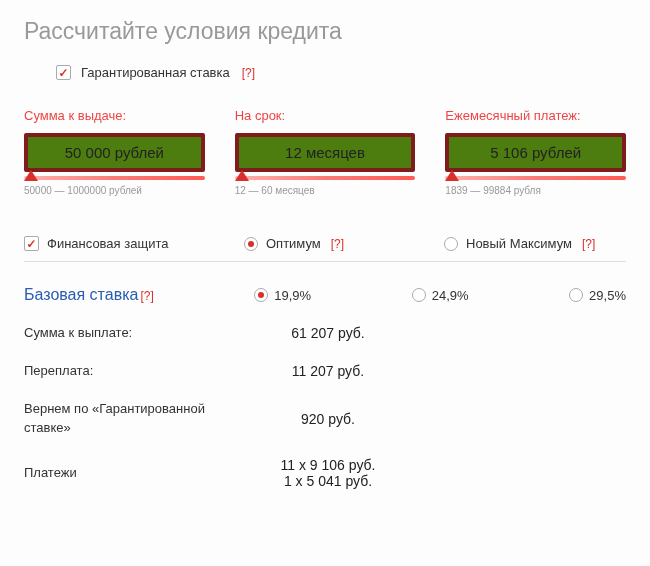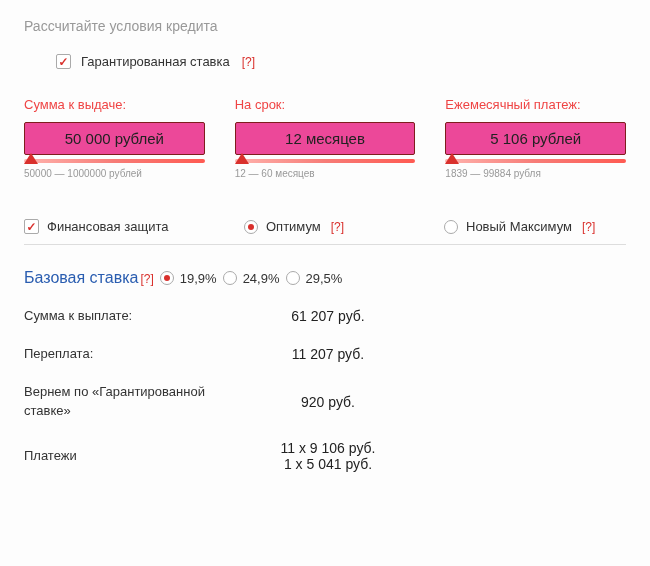--- a/index.html
+++ b/index.html
@@ -7,21 +7,21 @@
     font-family: Arial, Helvetica, sans-serif;
     background: #fdfdfd;
     width: 650px;
     height: 566px;
     padding: 18px 24px;
     color: #333;
     font-size: 13px;
   }
   .title {
     color: #999;
-    font-size: 14px;
+    font-size: 23px;
     font-weight: normal;
     margin-bottom: 20px;
   }
   .checkbox-row {
     display: flex;
     align-items: center;
     gap: 10px;
     margin-bottom: 28px;
     margin-left: 32px;
   }
@@ -56,22 +56,22 @@
   .slider-col {
     flex: 1;
     min-width: 0;
   }
   .slider-label {
     font-size: 13px;
     color: #ef4444;
     margin-bottom: 10px;
   }
   .slider-box {
-    border: 1px solid #7f1d1d;
-    background: #ec4899;
+    border: 4px solid #7f1d1d;
+    background: #4d7c0f;
     text-align: center;
     padding: 7px 4px;
     font-size: 15px;
     color: #222;
     border-radius: 2px;
   }
   .slider-track {
     position: relative;
     height: 14px;
     margin-top: -1px;
@@ -132,20 +132,21 @@
     width: 6px;
     height: 6px;
     background: #d9302c;
     border-radius: 50%;
   }
   .rate-section {
     display: flex;
     align-items: center;
     gap: 6px;
     margin-bottom: 20px;
+    justify-content: space-between;
   }
   .rate-title {
     color: #2a5db0;
     font-size: 16px;
   }
   .rate-option {
     display: flex;
     align-items: center;
     gap: 6px;
     font-size: 13px;

